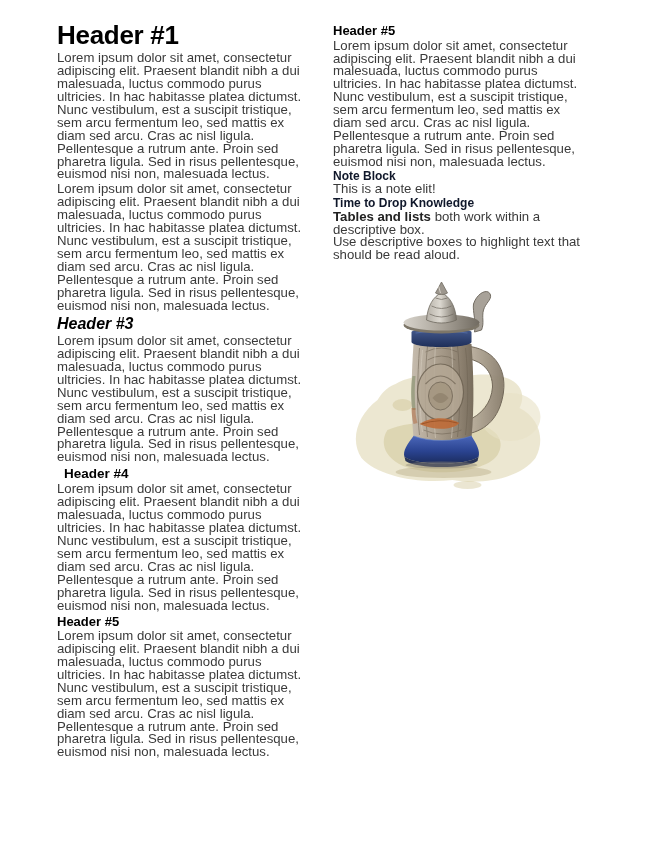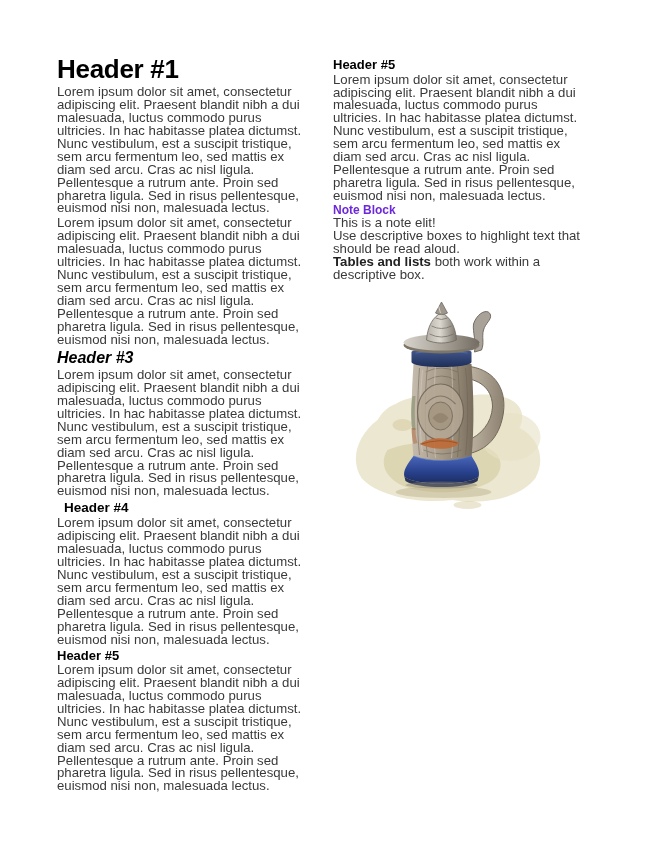--- a/index.html
+++ b/index.html
@@ -5,36 +5,36 @@
   html, body { margin: 0; padding: 0; overflow: hidden; }
   body {
     width: 652px; height: 844px;
     background: #ffffff;
     font-family: "Liberation Sans", sans-serif;
     color: #3a3a3a;
   }
   .page {
     box-sizing: border-box;
     width: 652px; height: 844px;
-    padding: 56px 0 0 57px;
+    padding: 22px 0 0 57px;
     display: flex;
     align-items: flex-start;
   }
   .col-left { width: 262px; margin-right: 14px; flex: none; }
   .col-right { width: 285px; flex: none; }
 
   .h1, .h2, .h3, .h4, .h5, .h6 {
     color: #000000; font-weight: 700; line-height: 1.05;
   }
   .h1 { font-size: 26px;   margin: 0 0 3px 0; letter-spacing: -0.3px; }
   .h2 { font-size: 20px;   margin: 5px 0 2px 0; letter-spacing: -0.2px; }
   .h3 { font-size: 16px;   margin: 4px 0 1px 0; font-style: italic; }
   .h4 { font-size: 13.5px; margin: 3px 0 1px 7px; }
   .h5 { font-size: 13px; margin: 2px 0 1px 0; }
-  .h6 { font-size: 12px;   margin: 1px 0 0 0; line-height: 13px; color: #6d28d9; }
+  .h6 { font-size: 12px;   margin: 1px 0 0 0; line-height: 13px; color: #0f172a; }
 
   .body {
     font-size: 13.2px;
     line-height: 12.9px;
     margin: 2px 0 0 0;
     white-space: pre;
     color: #3a3a3a;
   }
   .bold-lead { font-weight: 700; color: #222222; }
   .inline-rest { white-space: pre; }
@@ -125,25 +125,26 @@
 sem arcu fermentum leo, sed mattis ex
 diam sed arcu. Cras ac nisl ligula.
 Pellentesque a rutrum ante. Proin sed
 pharetra ligula. Sed in risus pellentesque,
 euismod nisi non, malesuada lectus.</p>
     </section>
 
     <div class="h6">Note Block</div>
     <p class="body" style="margin-top:0;">This is a note elit!</p>
 
+    <div class="h6">Time to Drop Knowledge</div>
+    <p class="body" style="margin-top:1px;"><span class="bold-lead">Tables and lists</span><span class="inline-rest"> both work within a
+descriptive box.</span></p>
+
     <p class="body" style="margin-top:0;">Use descriptive boxes to highlight text that
 should be read aloud.</p>
-
-    <p class="body" style="margin-top:1px;"><span class="bold-lead">Tables and lists</span><span class="inline-rest"> both work within a
-descriptive box.</span></p>
 
     <div class="illustration">
       <svg width="205" height="212" viewBox="0 0 200 212" xmlns="http://www.w3.org/2000/svg">
         <defs>
           <linearGradient id="gBody" x1="0" y1="0" x2="1" y2="0">
             <stop offset="0" stop-color="#c6bcae"></stop>
             <stop offset="0.45" stop-color="#a89c8b"></stop>
             <stop offset="0.78" stop-color="#8e8271"></stop>
             <stop offset="1" stop-color="#776c5c"></stop>
           </linearGradient>

